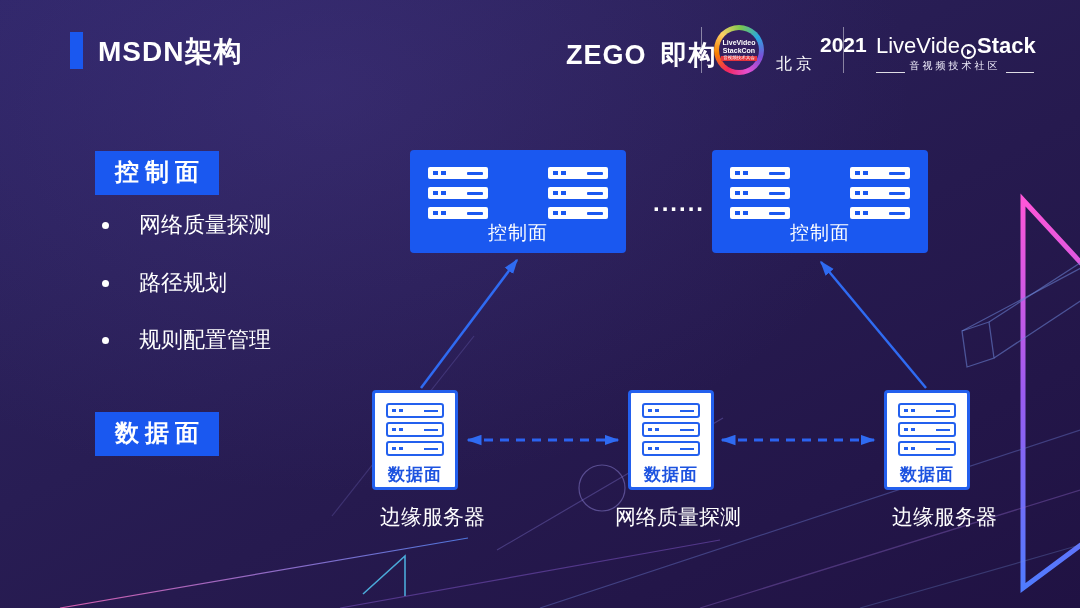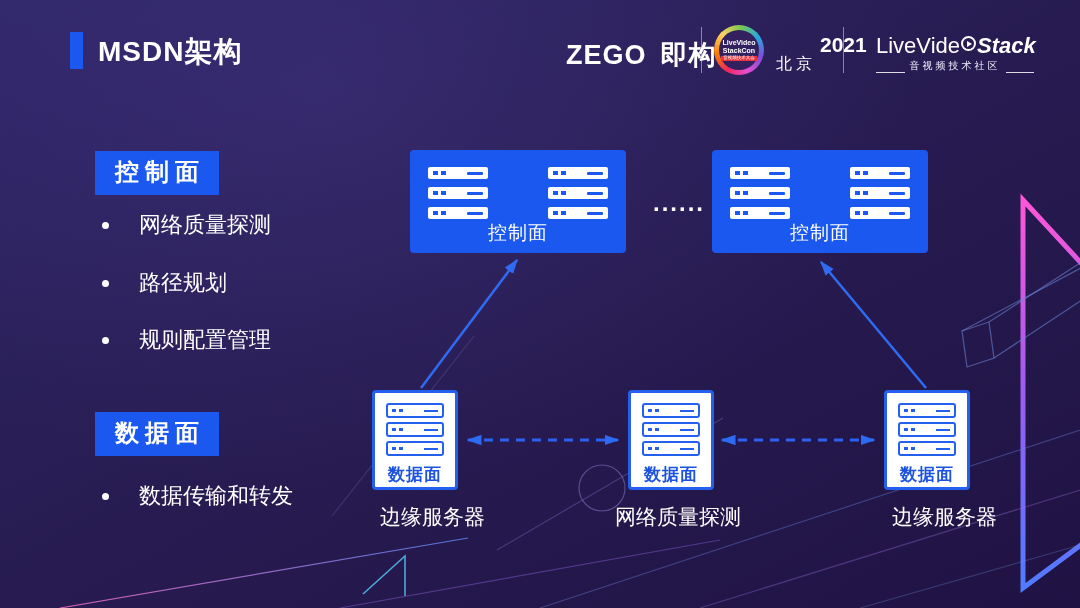--- a/index.html
+++ b/index.html
@@ -24,22 +24,22 @@
   .zego .cn{margin-left:14px;}
   .vdiv{position:absolute;width:1px;height:46px;background:rgba(255,255,255,.45);}
   .vd1{left:701px;top:27px;} .vd2{left:843px;top:27px;}
   .badge{position:absolute;left:714px;top:25px;width:50px;height:50px;border-radius:50%;
     background:conic-gradient(from 210deg,#f2275e,#f77f00,#ffd166,#7ac74f,#29a8e0,#7b4fd8,#e44fd0,#f2275e);}
   .badge-in{position:absolute;inset:5px;border-radius:50%;background:#33205f;display:flex;flex-direction:column;align-items:center;justify-content:center;line-height:1.1;}
   .badge-in .b1,.badge-in .b2{font-size:7px;font-weight:bold;color:#fff;}
   .badge-in .b3{font-size:4.5px;background:#e5343d;color:#fff;padding:0 2px;margin-top:1px;white-space:nowrap;}
   .year{position:absolute;left:776px;top:33px;font-size:21px;font-weight:bold;margin-left:44px;}
   .city{position:absolute;left:776px;top:54px;font-size:16px;letter-spacing:4px;}
-  .lvs{position:absolute;left:876px;top:33px;font-size:22px;display:flex;align-items:flex-start;white-space:nowrap;}
-  .lvs .bold{font-weight:bold;font-style:italic;}
+  .lvs{position:absolute;left:876px;top:33px;font-size:22px;display:flex;align-items:flex-end;white-space:nowrap;}
+  .lvs .bold{font-weight:bold;}
   .play{display:inline-flex;width:15px;height:15px;border:2px solid #fff;border-radius:50%;align-items:center;justify-content:center;margin:3px 1px 0 1px;box-sizing:border-box;}
   .play i{display:block;width:0;height:0;border-left:5px solid #fff;border-top:3px solid transparent;border-bottom:3px solid transparent;margin-left:1px;}
   .lvs-tag{position:absolute;left:876px;top:59px;width:158px;display:flex;align-items:flex-end;gap:5px;}
   .lvs-tag .tl{flex:1;height:1px;background:rgba(255,255,255,.85);}
   .lvs-tag .tt{font-size:10px;letter-spacing:3px;color:#f0eefc;white-space:nowrap;}
 
   
   .sec-head{position:absolute;background:#1a58f0;color:#fff;font-weight:bold;font-size:24px;letter-spacing:6px;padding:5px 14px 7px 20px;z-index:2;}
   .h-ctrl{left:95px;top:151px;} .h-data{left:95px;top:412px;}
   .bullet{position:absolute;display:flex;align-items:center;gap:30px;color:#fff;font-size:22px;z-index:2;}
@@ -155,24 +155,20 @@
   </div>
   <div class="bullet b3">
     <span class="dot-b"></span>
     <span>规则配置管理</span>
   </div>
   <div class="bullet b2">
     <span class="dot-b"></span>
     <span>路径规划</span>
   </div>
   <div class="sec-head h-data">数据面</div>
-  <div class="bullet b4">
-    <span class="dot-b"></span>
-    <span>数据传输和转发</span>
-  </div>
 
   <div class="cp-box cp1">
     <div class="racks">
       <div class="rack">
         <div class="srv-bar">
             <span class="sq"></span>
             <span class="sq"></span>
             <span class="ln"></span>
           </div>
         <div class="srv-bar">

